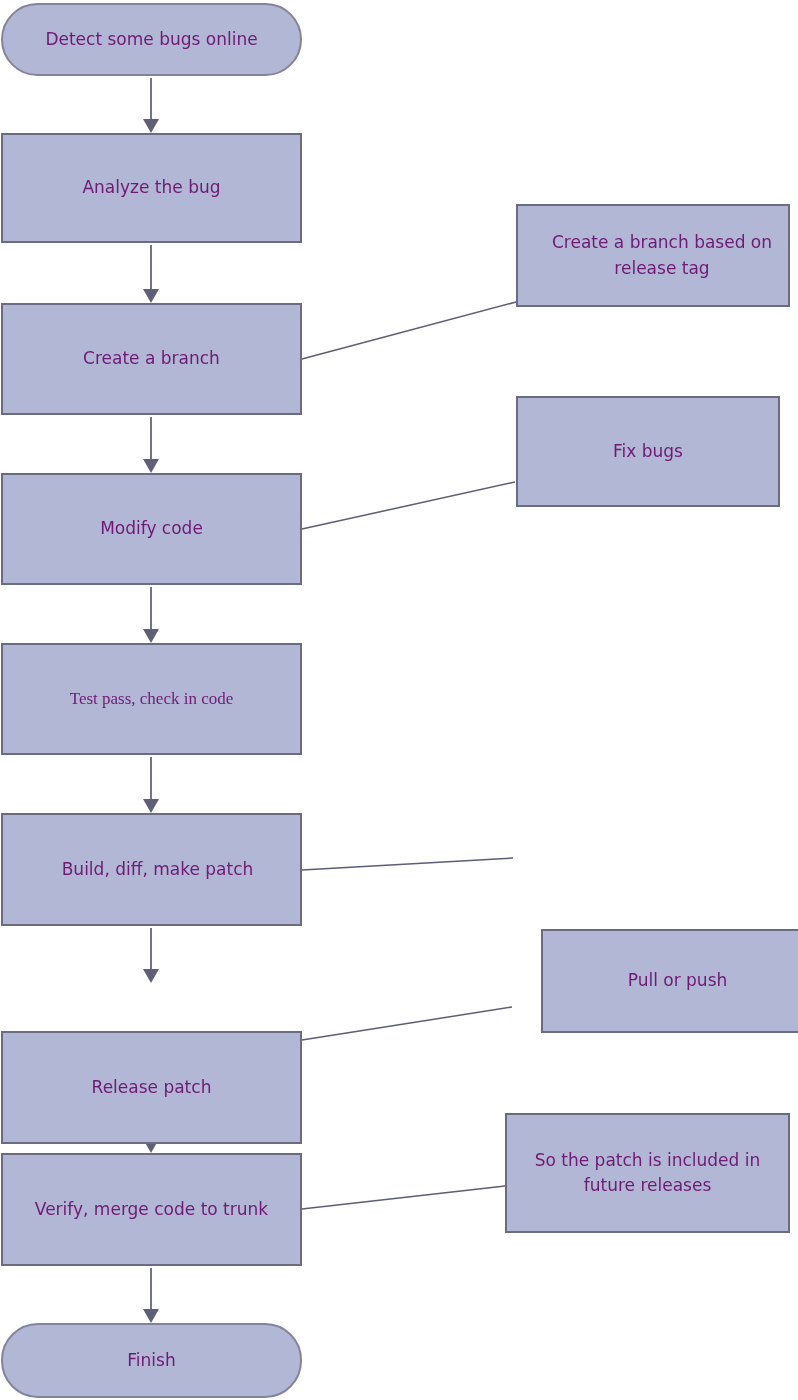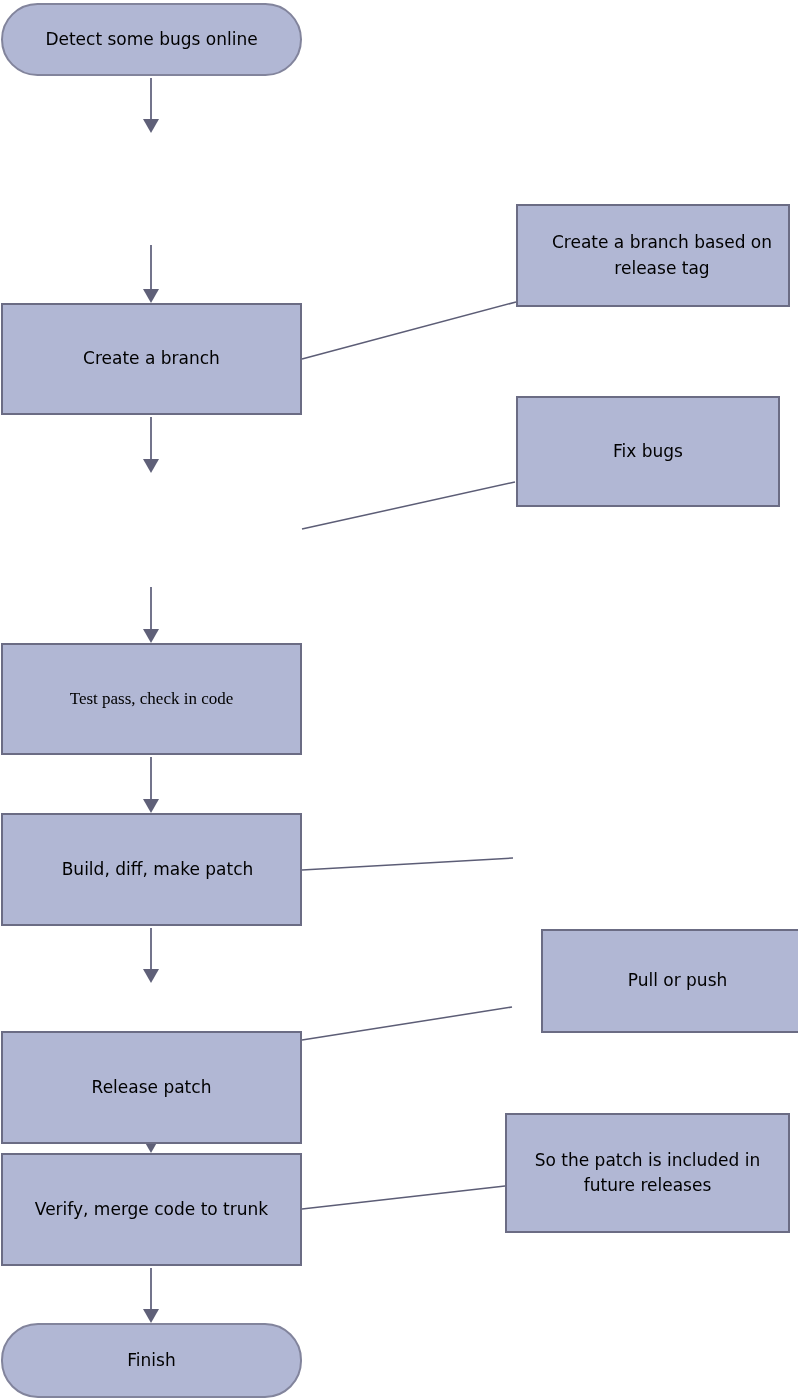--- a/index.html
+++ b/index.html
@@ -27,21 +27,21 @@
     position: absolute;
     box-sizing: border-box;
     background: #b1b7d4;
     border: 2px solid #6b6c84;
     display: flex;
     align-items: center;
     justify-content: center;
     text-align: center;
     font-size: 17px;
     line-height: 1.5;
-    color: #000000;
+    color: #701a75;
     padding: 0 14px;
   }
   .terminator {
     border-radius: 37px;
     border-color: #82849c;
   }
   .node.wrap-narrow {
     padding: 0 24px;
     line-height: 1.4;
   }
@@ -81,25 +81,31 @@
       <line x1="302" y1="870" x2="513" y2="858"></line>
       <line x1="302" y1="1040" x2="512" y2="1007"></line>
       <line x1="302" y1="1209" x2="505" y2="1186"></line>
     </g>
   </svg>
 
   <div class="node terminator" style="left:1px; top:3px; width:301px; height:73px;">
     <span>Detect some bugs online</span>
   </div>
 
+  <div class="node" style="left:1px; top:133px; width:301px; height:110px;">
+    <span>Analyze the bug</span>
+  </div>
 
   <div class="node" style="left:1px; top:303px; width:301px; height:112px;">
     <span>Create a branch</span>
   </div>
 
+  <div class="node" style="left:1px; top:473px; width:301px; height:112px;">
+    <span>Modify code</span>
+  </div>
 
   <div class="node" style="left:1px; top:643px; width:301px; height:112px;font-family:Liberation Serif, serif;">
     <span>Test pass, check in code</span>
   </div>
 
   <div class="node" style="left:1px; top:813px; width:301px; height:113px;padding-left:26px;">
     <span>Build, diff, make patch</span>
   </div>
 
   <div class="node" style="left:1px; top:983px; width:301px; height:113px;margin-top:48px;">

